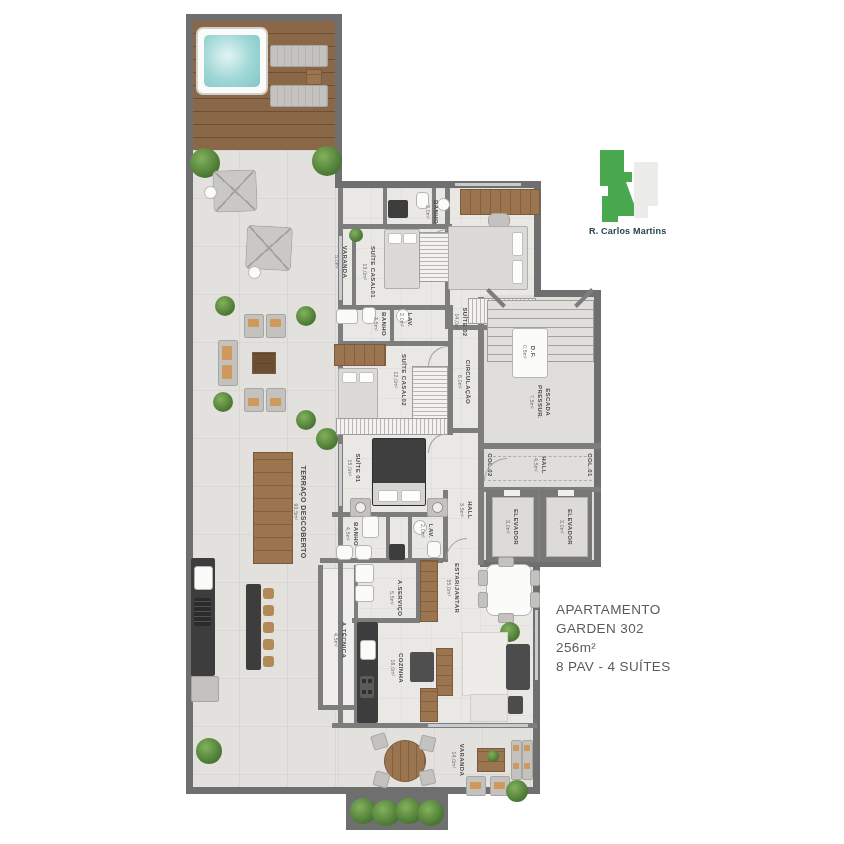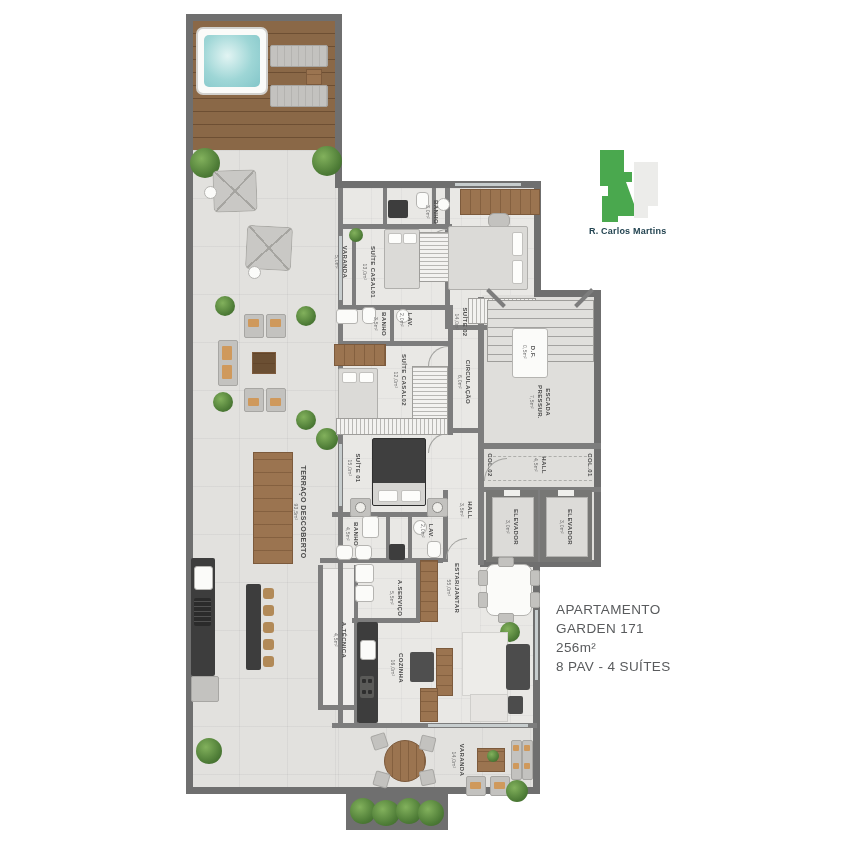--- a/index.html
+++ b/index.html
@@ -368,18 +368,18 @@
     </div>
 
   <svg class="abs" style="left:592px;top:148px;" width="84" height="78" viewBox="0 0 84 78">
     <polygon points="42,14 66,14 66,58 56,58 56,70 42,70" fill="#ececea"></polygon>
     <polygon points="8,2 32,2 32,24 40,24 40,34 34,34 42,56 42,68 26,68 26,74 10,74 10,48 16,48 16,38 8,38" fill="#4aa84e"></polygon>
   </svg>
   <div class="legend-text">R. Carlos Martins</div>
 
   <div class="info">
     <div>APARTAMENTO</div>
-    <div>GARDEN 171</div>
+    <div>GARDEN 302</div>
     <div>256m²</div>
     <div>8 PAV - 4 SUÍTES</div>
   </div>
 
 </div>
 
 </body></html>

